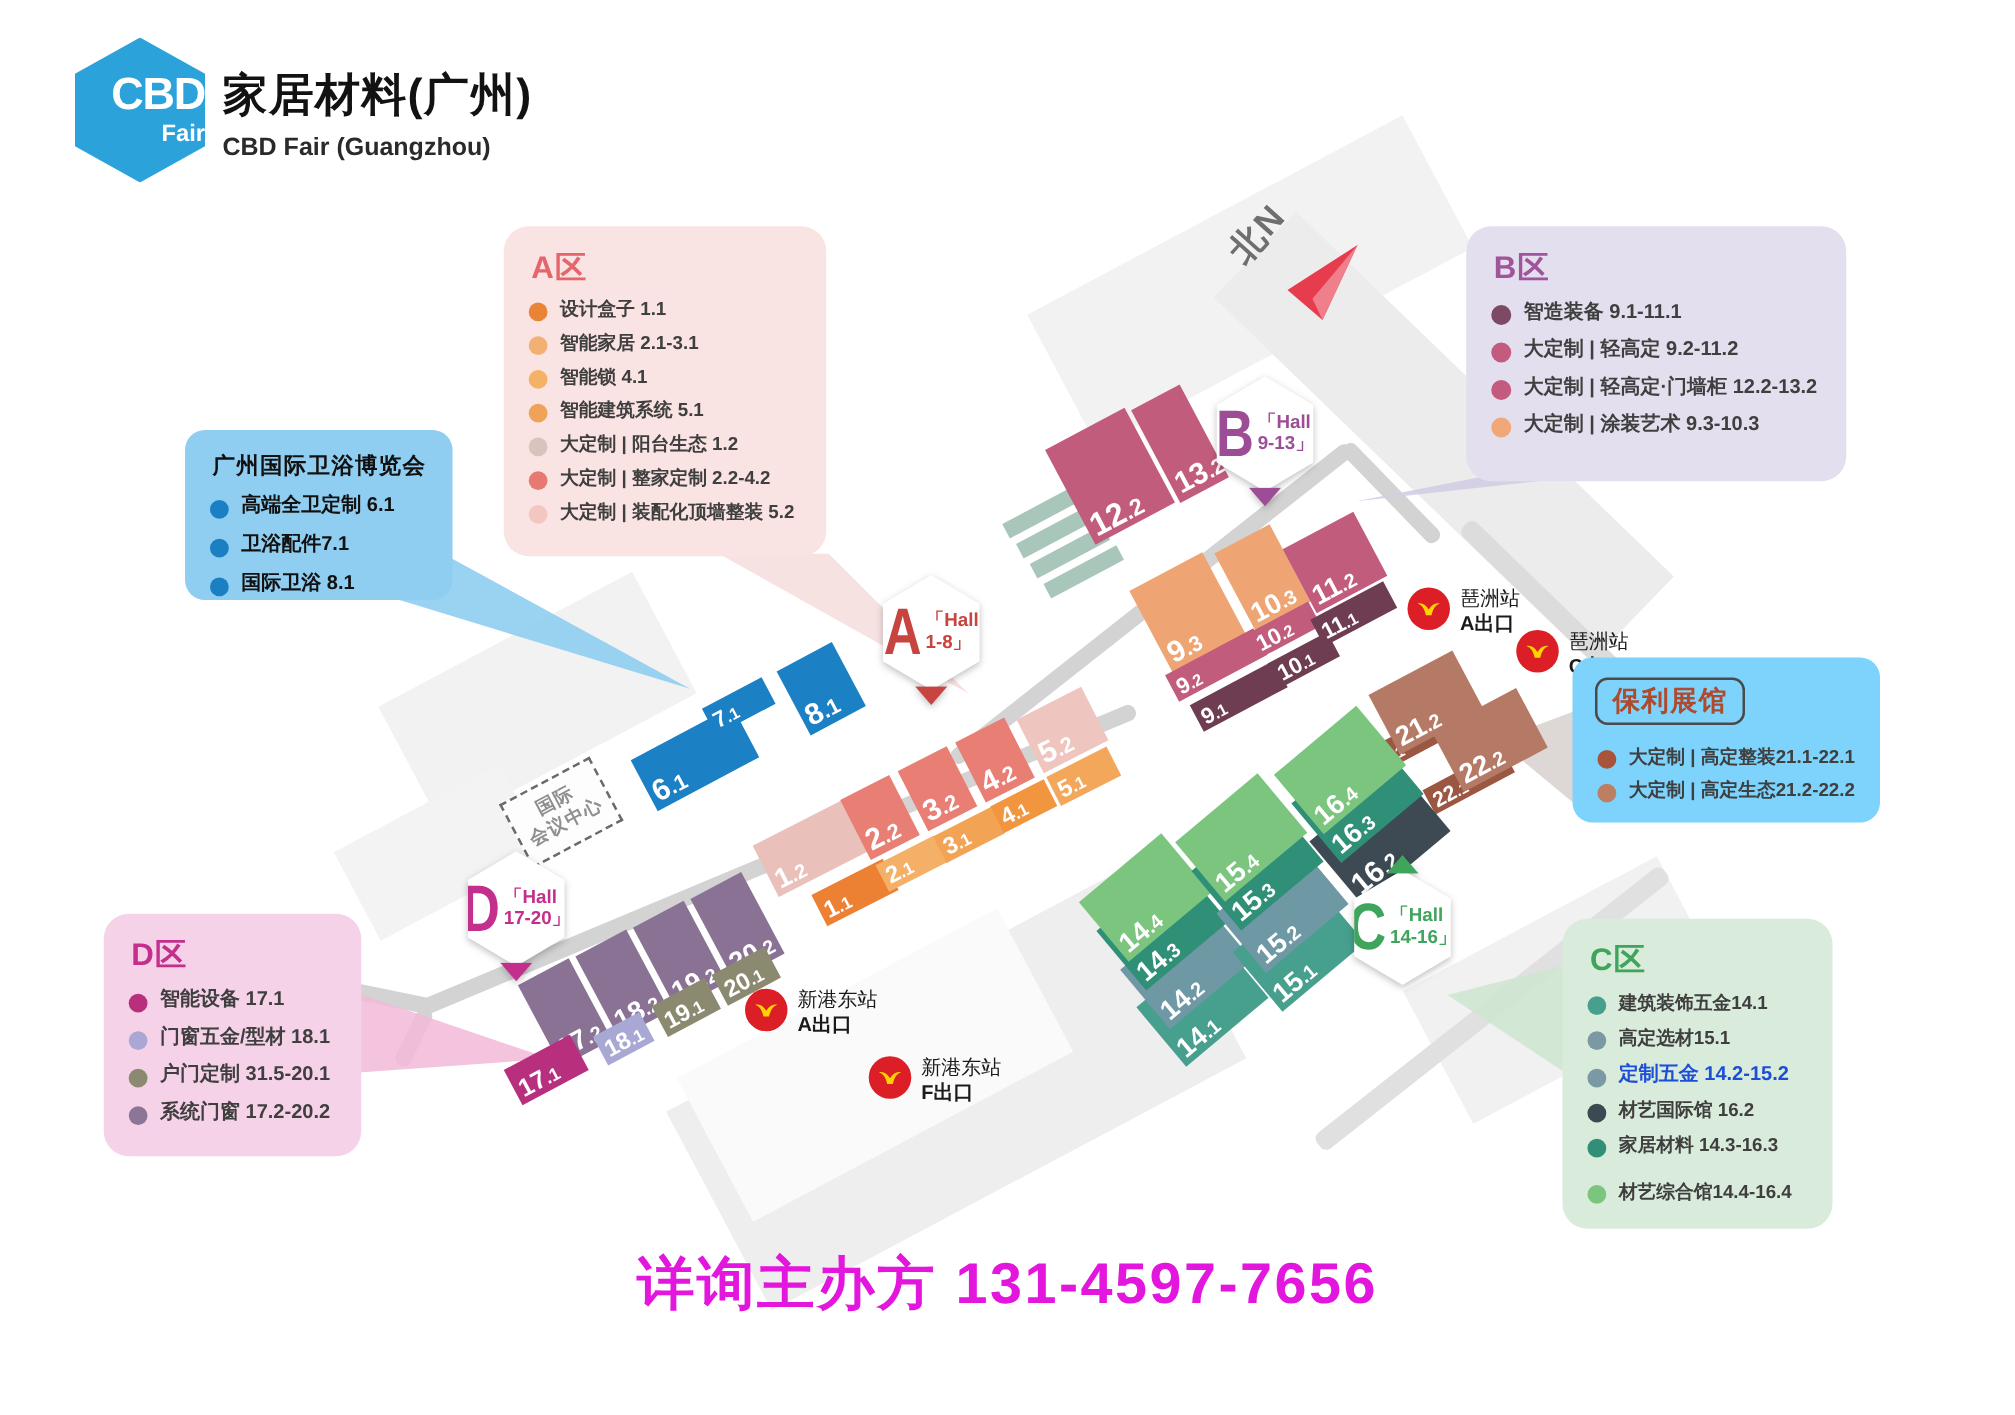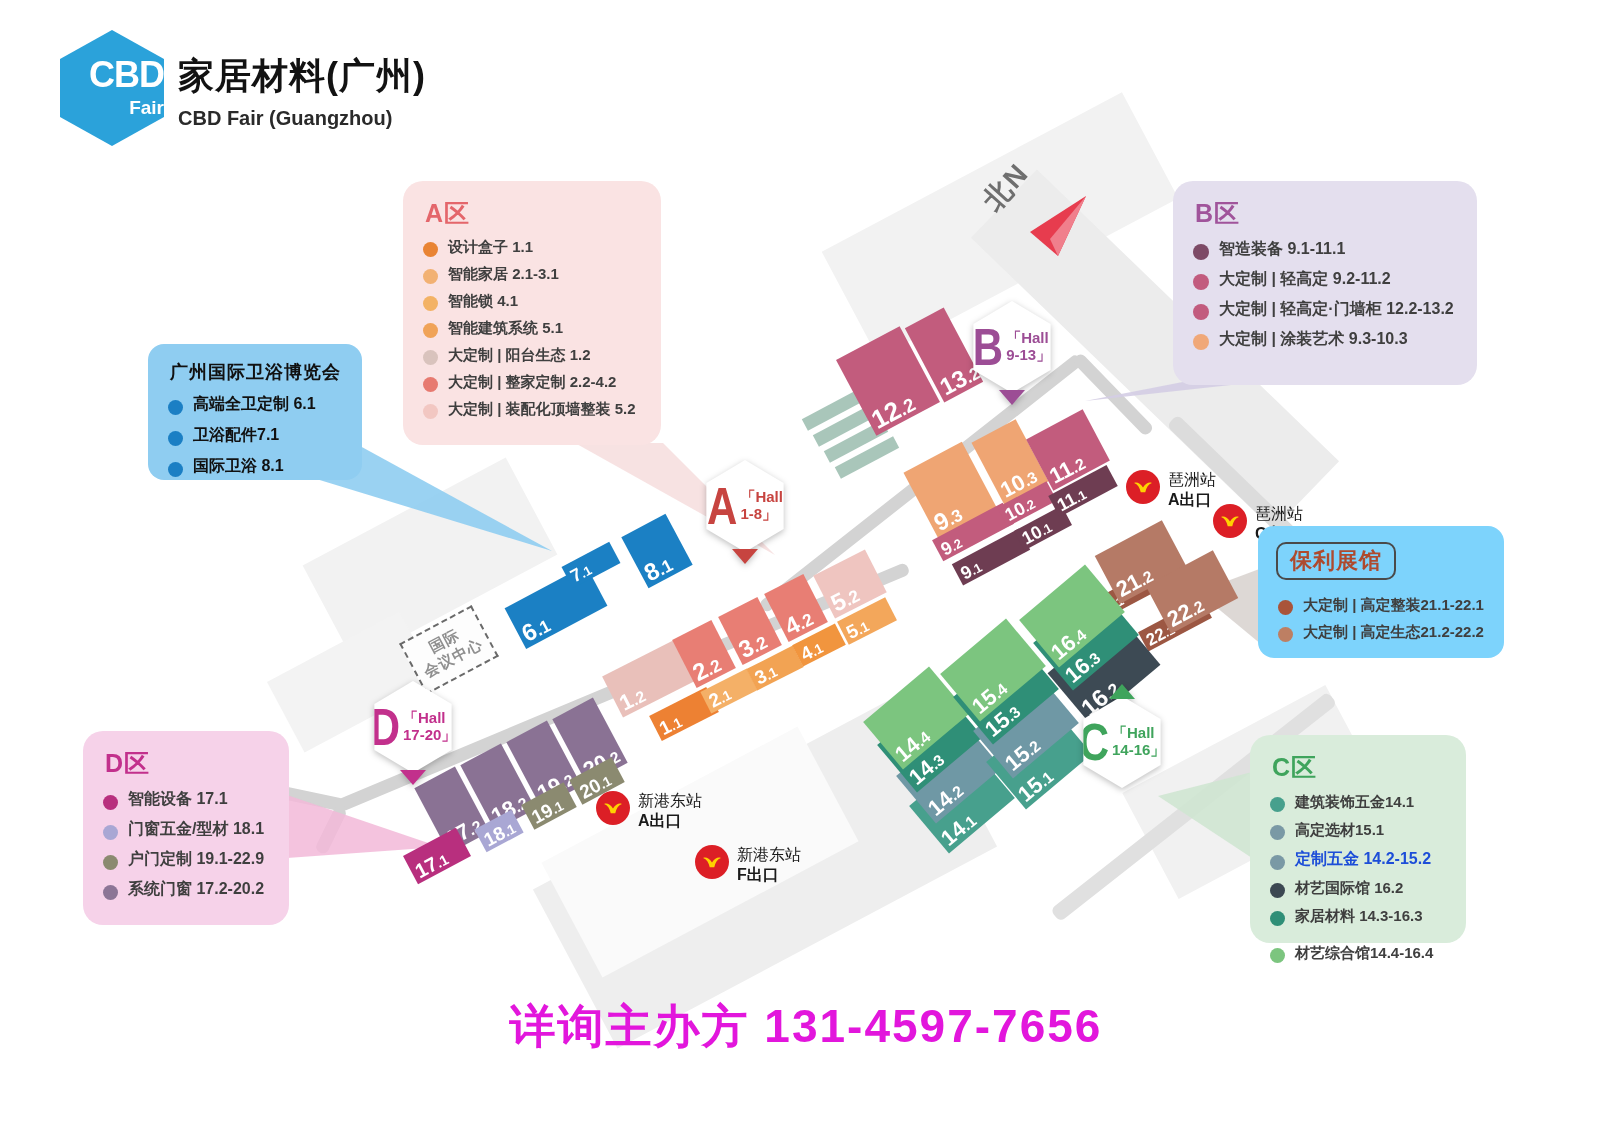--- a/index.html
+++ b/index.html
@@ -419,21 +419,21 @@
         <span class="legend-label" style="color: rgb(63, 63, 63); font-size: 16px;">大定制 | 涂装艺术 9.3-10.3</span>
       </div>
     </div>
   <div class="panel" style="left: 1258px; top: 526px; width: 246px; height: 132px; border-radius: 16px; background: #7dd3fc;"><div class="panel-title pill" style="color: rgb(174, 74, 46); font-size: 22px;">保利展馆</div><div class="legend-item" style="margin-top: 8px;">
         <span class="legend-dot" style="height: 15px; width: 15px; background: rgb(169, 84, 58);"></span>
         <span class="legend-label" style="color: rgb(63, 63, 63); font-size: 15px;">大定制 | 高定整装21.1-22.1</span>
       </div><div class="legend-item" style="margin-top: 8px;">
         <span class="legend-dot" style="height: 15px; width: 15px; background: rgb(189, 127, 99);"></span>
         <span class="legend-label" style="color: rgb(63, 63, 63); font-size: 15px;">大定制 | 高定生态21.2-22.2</span>
       </div></div>
-  <div class="panel" style="left: 1250px; top: 735px; width: 216px; height: 208px; background: rgb(217, 236, 219);">
+  <div class="panel" style="left: 1250px; top: 735px; width: 216px; height: 248px; background: rgb(217, 236, 219);">
       <div class="panel-title" style="color: rgb(63, 164, 92); font-size: 25px;">C区</div>
       <div class="legend-item" style="margin-top: 9px;">
         <span class="legend-dot" style="height: 15px; width: 15px; background: rgb(71, 160, 141);"></span>
         <span class="legend-label" style="color: rgb(63, 63, 63); font-size: 15px;">建筑装饰五金14.1</span>
       </div>
       <div class="legend-item" style="margin-top: 9px;">
         <span class="legend-dot" style="height: 15px; width: 15px; background: rgb(122, 153, 165);"></span>
         <span class="legend-label" style="color: rgb(63, 63, 63); font-size: 15px;">高定选材15.1</span>
       </div>
       <div class="legend-item" style="margin-top: 9px;">
@@ -458,21 +458,21 @@
       <div class="legend-item" style="margin-top: 9px;">
         <span class="legend-dot" style="height: 15px; width: 15px; background: rgb(184, 47, 126);"></span>
         <span class="legend-label" style="color: rgb(63, 63, 63); font-size: 16px;">智能设备 17.1</span>
       </div>
       <div class="legend-item" style="margin-top: 9px;">
         <span class="legend-dot" style="height: 15px; width: 15px; background: rgb(169, 167, 212);"></span>
         <span class="legend-label" style="color: rgb(63, 63, 63); font-size: 16px;">门窗五金/型材 18.1</span>
       </div>
       <div class="legend-item" style="margin-top: 9px;">
         <span class="legend-dot" style="height: 15px; width: 15px; background: rgb(139, 138, 112);"></span>
-        <span class="legend-label" style="color: rgb(63, 63, 63); font-size: 16px;">户门定制 19.1-22.9</span>
+        <span class="legend-label" style="color: rgb(63, 63, 63); font-size: 16px;">户门定制 31.5-20.1</span>
       </div>
       <div class="legend-item" style="margin-top: 9px;">
         <span class="legend-dot" style="height: 15px; width: 15px; background: rgb(140, 117, 150);"></span>
         <span class="legend-label" style="color: rgb(63, 63, 63); font-size: 16px;">系统门窗 17.2-20.2</span>
       </div>
     </div>
 
   <div class="footer" style="color: rgb(226, 22, 220);">详询主办方  131-4597-7656</div>
 </div>
 

